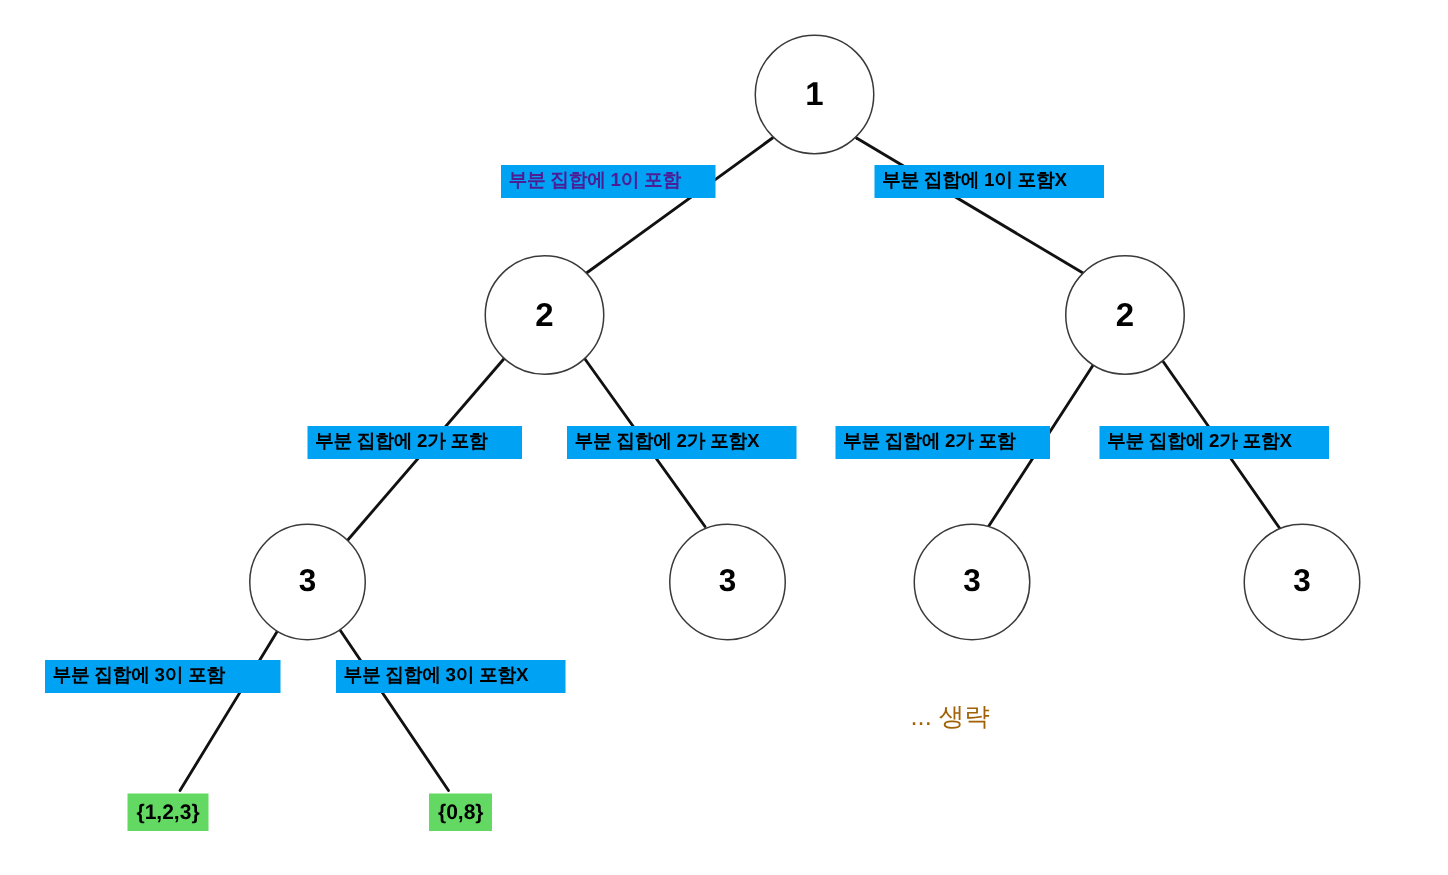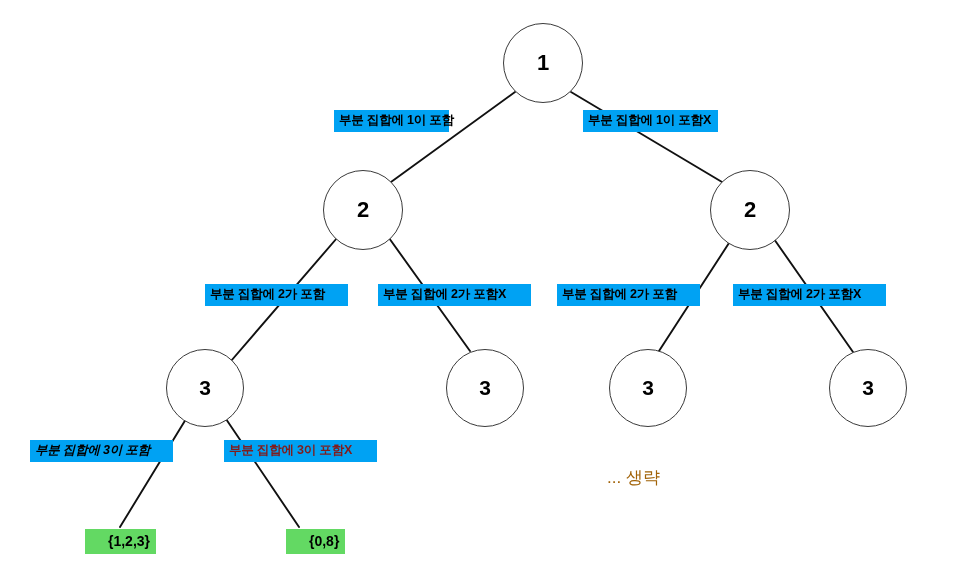--- a/index.html
+++ b/index.html
@@ -55,21 +55,21 @@
     letter-spacing: -0.2px;
   }
   .leaf-box {
     position: absolute;
     z-index: 3;
     background: #63d963;
     color: #000000;
     font-weight: bold;
     font-size: 14px;
     line-height: 1;
-    padding: 5px 6px 6px 23px;
+    padding: 5px 6px 6px 6px;
     white-space: nowrap;
     box-sizing: border-box;
   }
   .ellipsis-note {
     position: absolute;
     z-index: 3;
     color: #7d7d7d;
     font-size: 17px;
     white-space: nowrap;
     -webkit-user-select: none;
@@ -95,28 +95,28 @@
   <div id="nodes-layer">
       <div class="node" style="left: 503px; top: 23px; width: 80px; height: 80px; font-size: 22px; background: rgb(255, 255, 255); border-color: rgb(58, 58, 58);">1</div>
       <div class="node" style="left: 323px; top: 170px; width: 80px; height: 80px; font-size: 22px; background: rgb(255, 255, 255); border-color: rgb(58, 58, 58);">2</div>
       <div class="node" style="left: 710px; top: 170px; width: 80px; height: 80px; font-size: 22px; background: rgb(255, 255, 255); border-color: rgb(58, 58, 58);">2</div>
       <div class="node" style="left: 166px; top: 349px; width: 78px; height: 78px; font-size: 21px; background: rgb(255, 255, 255); border-color: rgb(58, 58, 58);">3</div>
       <div class="node" style="left: 446px; top: 349px; width: 78px; height: 78px; font-size: 21px; background: rgb(255, 255, 255); border-color: rgb(58, 58, 58);">3</div>
       <div class="node" style="left: 609px; top: 349px; width: 78px; height: 78px; font-size: 21px; background: rgb(255, 255, 255); border-color: rgb(58, 58, 58);">3</div>
       <div class="node" style="left: 829px; top: 349px; width: 78px; height: 78px; font-size: 21px; background: rgb(255, 255, 255); border-color: rgb(58, 58, 58);">3</div>
     </div>
   <div id="labels-layer">
-      <div class="edge-label" style="left: 334px; top: 110px; width: 115px; background: rgb(0, 162, 243); color: #000000;">부분 집합에 1이 포함</div>
-      <div class="edge-label" style="left: 583px; top: 110px; width: 135px; background: rgb(0, 162, 243); color: rgb(0, 0, 0);">부분 집합에 1이 포함X</div>
+      <div class="edge-label" style="left: 334px; top: 110px; width: 143px; background: rgb(0, 162, 243); color: #4c1d95;">부분 집합에 1이 포함</div>
+      <div class="edge-label" style="left: 583px; top: 110px; width: 153px; background: rgb(0, 162, 243); color: rgb(0, 0, 0);">부분 집합에 1이 포함X</div>
       <div class="edge-label" style="left: 205px; top: 284px; width: 143px; background: rgb(0, 162, 243); color: rgb(0, 0, 0);">부분 집합에 2가 포함</div>
       <div class="edge-label" style="left: 378px; top: 284px; width: 153px; background: rgb(0, 162, 243); color: rgb(0, 0, 0);">부분 집합에 2가 포함X</div>
       <div class="edge-label" style="left: 557px; top: 284px; width: 143px; background: rgb(0, 162, 243); color: rgb(0, 0, 0);">부분 집합에 2가 포함</div>
       <div class="edge-label" style="left: 733px; top: 284px; width: 153px; background: rgb(0, 162, 243); color: rgb(0, 0, 0);">부분 집합에 2가 포함X</div>
-      <div class="edge-label" style="left: 30px; top: 440px; width: 143px; background: rgb(0, 162, 243); color: rgb(0, 0, 0); font-style: italic;">부분 집합에 3이 포함</div>
-      <div class="edge-label" style="left: 224px; top: 440px; width: 153px; background: rgb(0, 162, 243); color: #7f1d1d;">부분 집합에 3이 포함X</div>
+      <div class="edge-label" style="left: 30px; top: 440px; width: 157px; background: rgb(0, 162, 243); color: rgb(0, 0, 0);">부분 집합에 3이 포함</div>
+      <div class="edge-label" style="left: 224px; top: 440px; width: 153px; background: rgb(0, 162, 243); color: #000000;">부분 집합에 3이 포함X</div>
     </div>
   <div id="leaves-layer">
       <div class="leaf-box" style="left: 85px; top: 529px; background: rgb(99, 217, 99); color: rgb(0, 0, 0);">{1,2,3}</div>
       <div class="leaf-box" style="left: 286px; top: 529px; background: rgb(99, 217, 99); color: rgb(0, 0, 0);">{0,8}</div>
     </div>
   <div id="notes-layer">
       <div class="ellipsis-note" style="left: 607px; top: 466px; color: #a16207;">... 생략</div>
     </div>
 
 </div>

